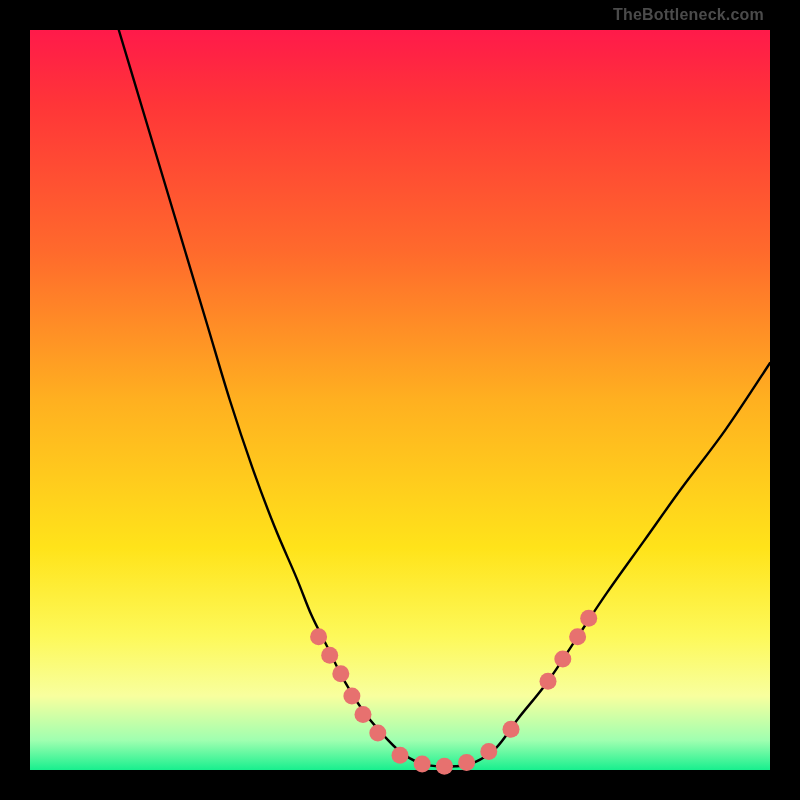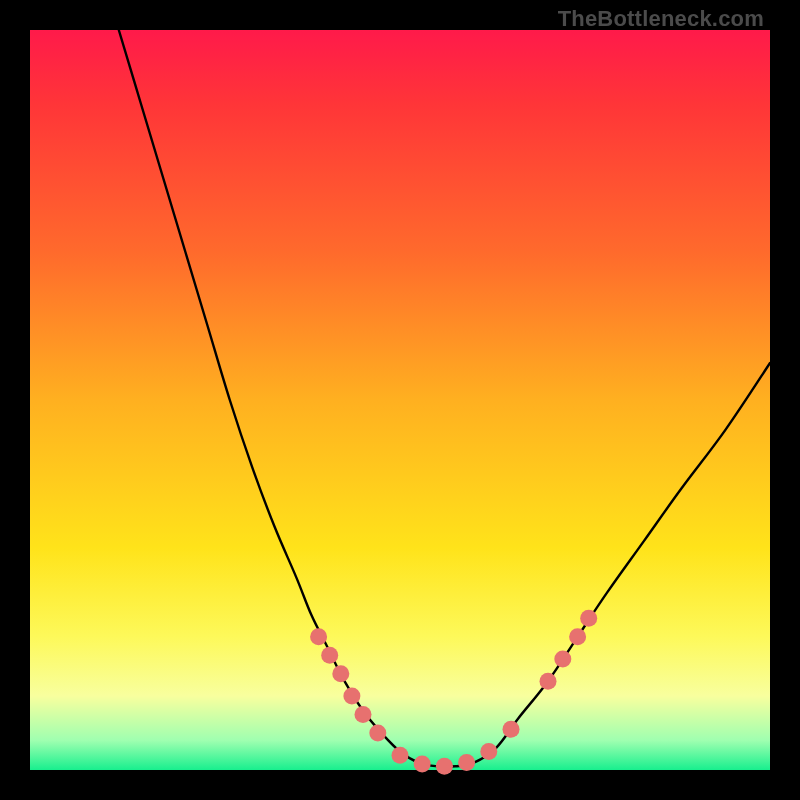--- a/index.html
+++ b/index.html
@@ -35,21 +35,21 @@
       #f8ff9e 90%,
       #9fffb0 96%,
       #18ef8e 100%
     );
   }
   .watermark {
     position: absolute;
     top: 6px;
     right: 36px;
     color: #4b4b4b;
-    font-size: 22px;
+    font-size: 16px;
     font-weight: 600;
     letter-spacing: 0.2px;
     user-select: none;
   }
   svg.curve {
     position: absolute;
     left: 0;
     top: 0;
     width: 740px;
     height: 740px;

